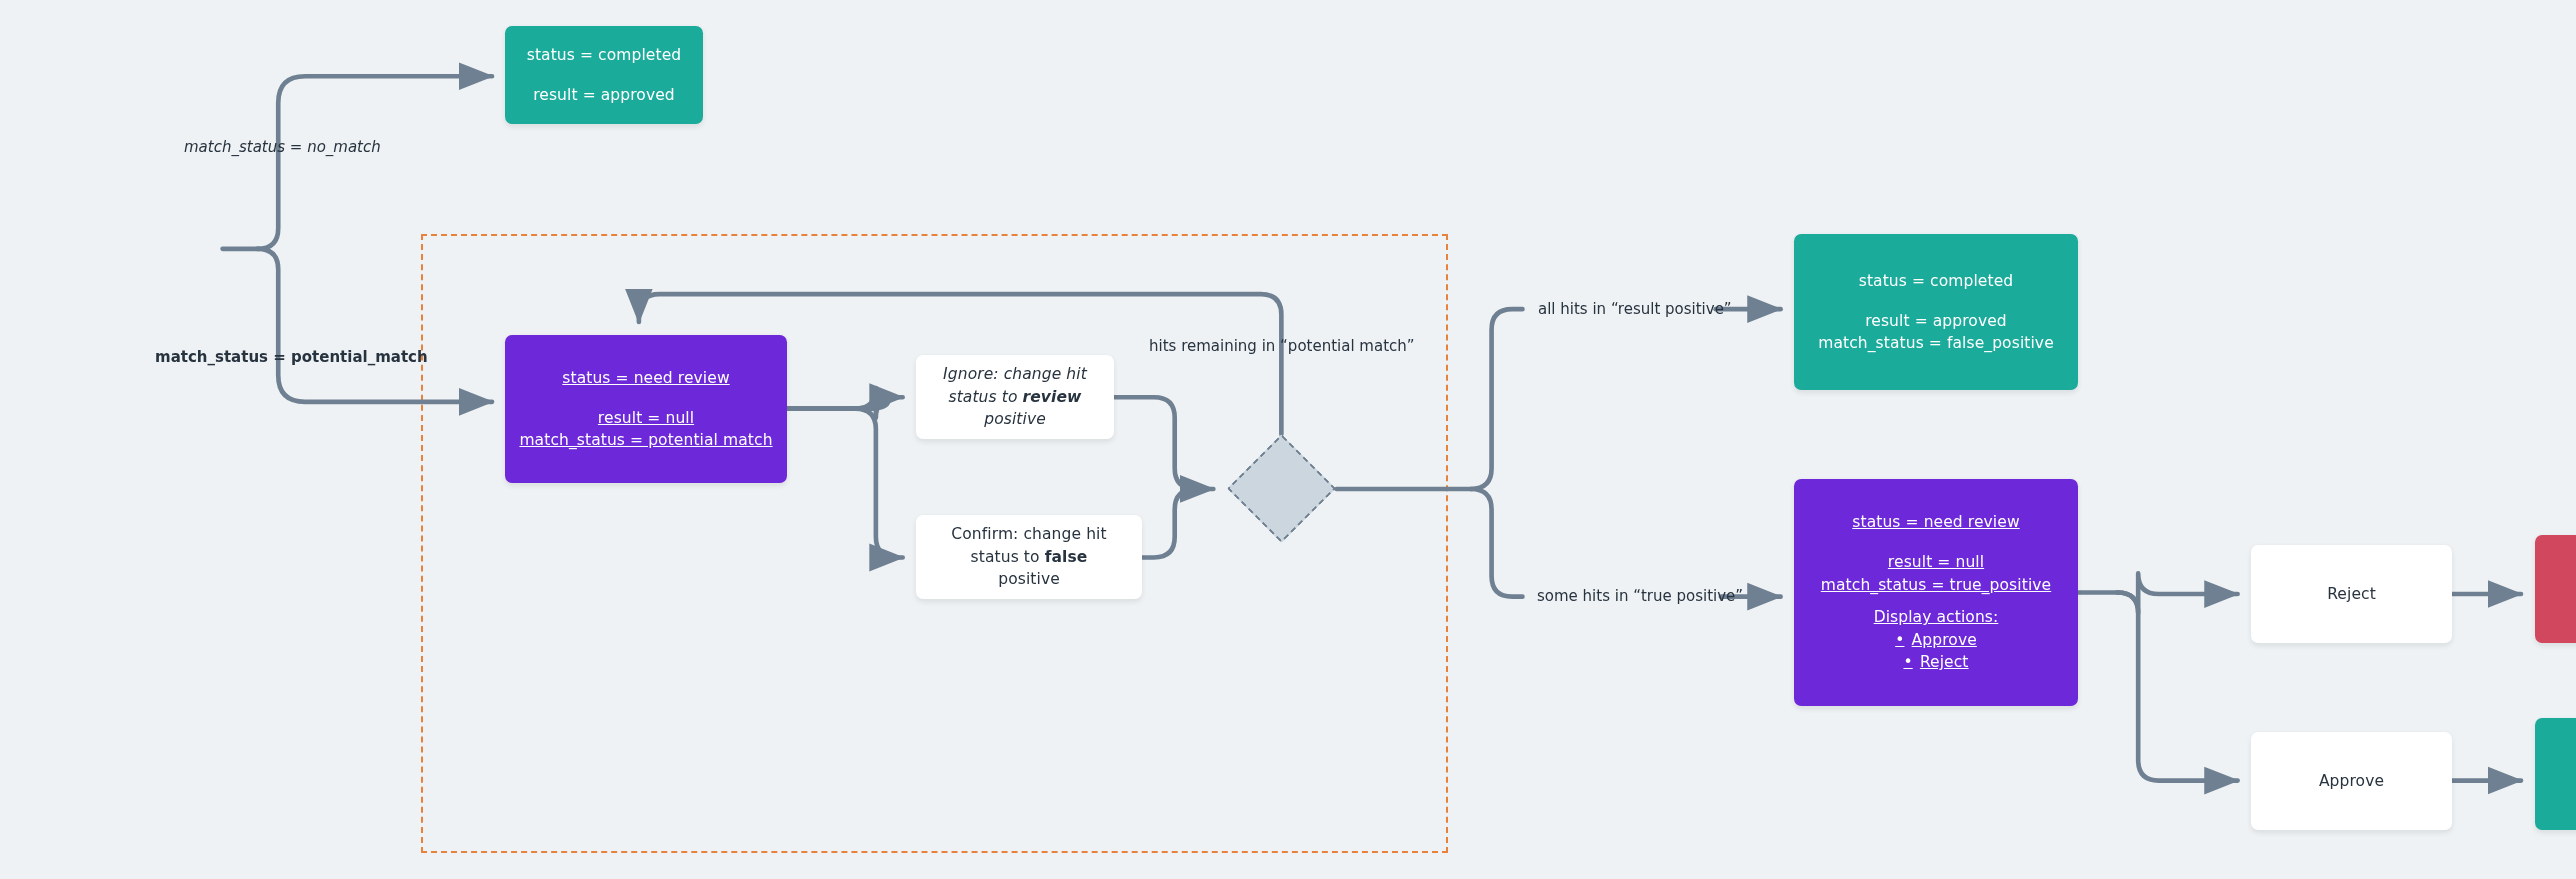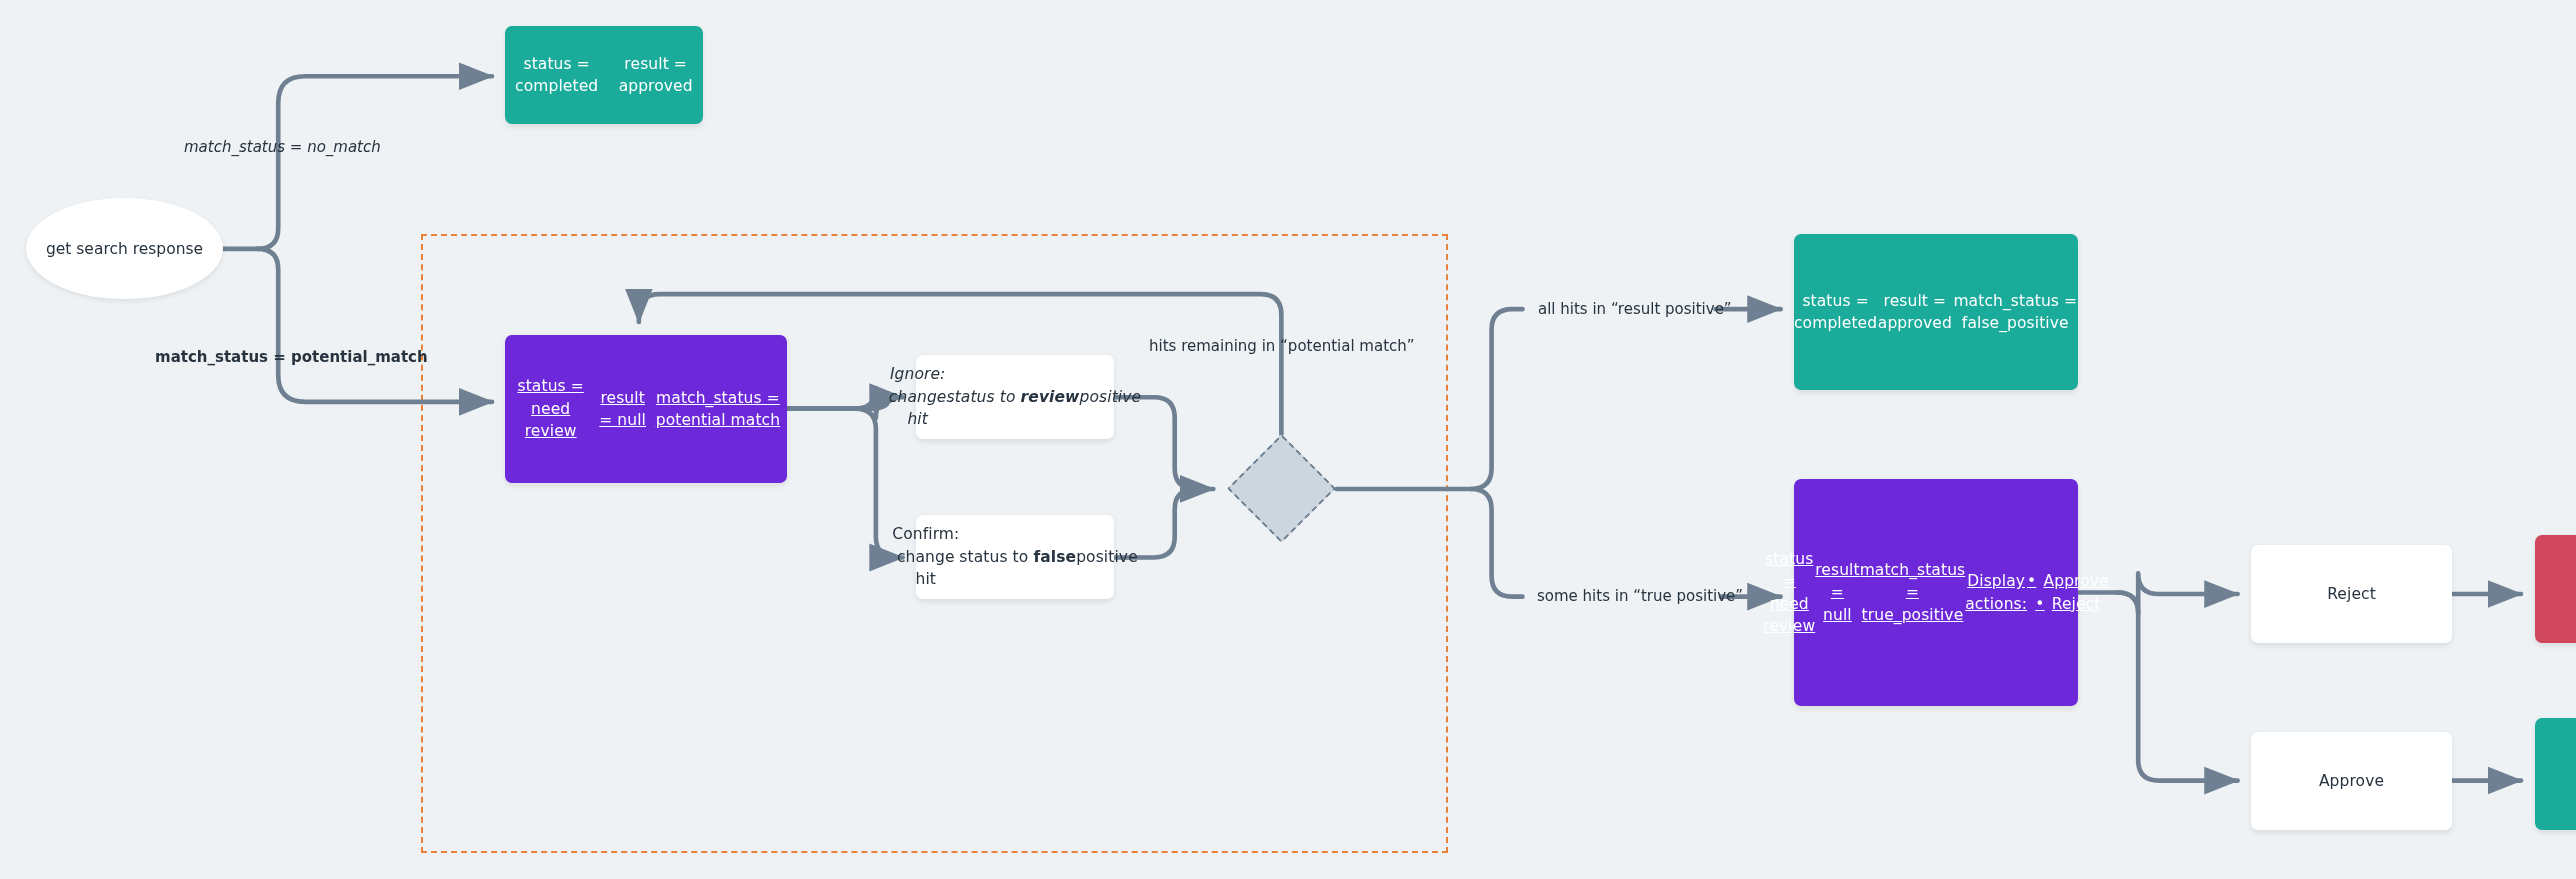--- a/index.html
+++ b/index.html
@@ -21,21 +21,21 @@
   svg.edges {
     position: absolute;
     left: 0; top: 0;
     width: 2809px; height: 880px;
     pointer-events: none;
   }
   .node {
     position: absolute;
     box-sizing: border-box;
     display: flex;
-    flex-direction: row;
+    flex-direction: column;
     align-items: center;
     justify-content: center;
     text-align: center;
     border-radius: 7.2px;
     box-shadow: 0 2.1px 5.2px rgba(40,55,70,0.10);
     font-size: 15.5px;
     line-height: 1.45;
     letter-spacing: 0.1px;
   }
   .node.teal   { background: #1aab9b; color: #ffffff; }
@@ -141,44 +141,41 @@
       <path d="M4034,1150 L4110,1150"></path>
       <path d="M4110,1150 Q4150,1150 4150,1190 L4150,1113 Q4150,1153 4190,1153 L4343,1153" marker-end="url(#arrow)"></path>
       <path d="M4110,1150 Q4150,1150 4150,1190 L4150,1475 Q4150,1515 4190,1515 L4343,1515" marker-end="url(#arrow)"></path>
 
       <path d="M4760,1153 L4893,1153" marker-end="url(#arrow)"></path>
 
       <path d="M4760,1515 L4893,1515" marker-end="url(#arrow)"></path>
     </g>
   </svg>
 
-  <div class="ellipse" style="left:26px; top:198px; width:197px; height:101px;">
-    <span>get search response</span>
-  </div>
 
   <div class="node teal" style="left:505px; top:26px; width:198px; height:98px;">
     <span>status = completed</span>
     <span class="gap"></span>
     <span>result = approved</span>
   </div>
 
   <div class="node orange" style="left:505px; top:335px; width:282px; height:148px;">
     <span>status = need review</span>
     <span class="gap"></span>
     <span>result = null</span>
     <span>match_status = potential match</span>
   </div>
 
   <div class="node white" style="left:916px; top:355px; width:198px; height:84px;font-style:italic;">
     <span>Ignore: change hit</span>
     <span class="nowrap"><span>status to </span><span class="bold">review</span></span>
     <span>positive</span>
   </div>
 
-  <div class="node white" style="left:916px; top:515px; width:198px; height:84px;">
+  <div class="node white" style="left:916px; top:515px; width:226px; height:84px;">
     <span>Confirm: change hit</span>
     <span class="nowrap"><span>status to </span><span class="bold">false</span></span>
     <span>positive</span>
   </div>
 
   <div class="diamond" style="left:1243px; top:450px; width:77px; height:77px;"></div>
 
   <div class="node teal" style="left:1794px; top:234px; width:284px; height:156px;">
     <span>status = completed</span>
     <span class="gap"></span>

